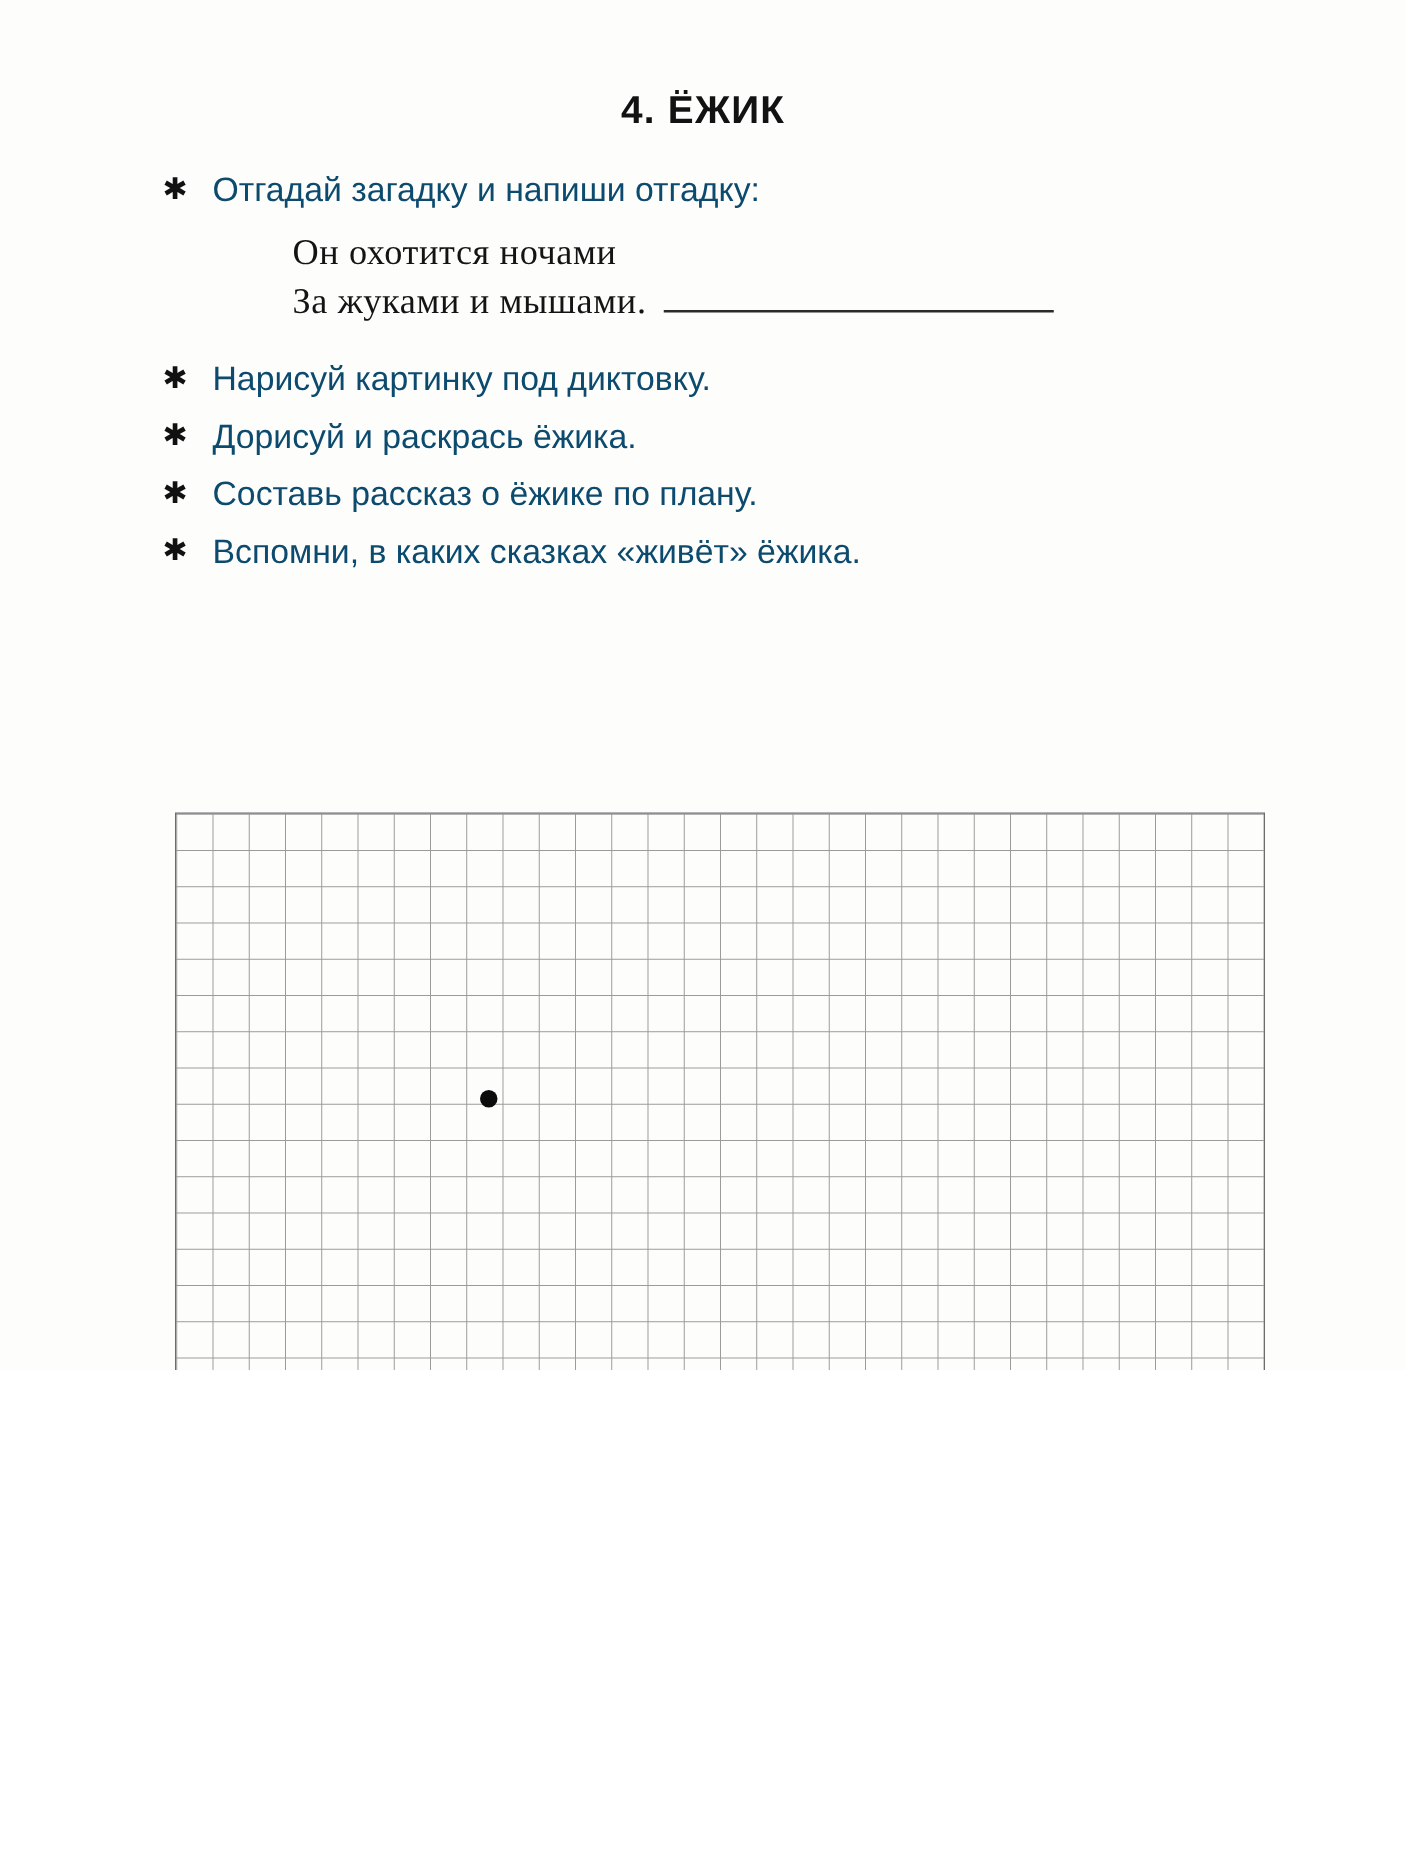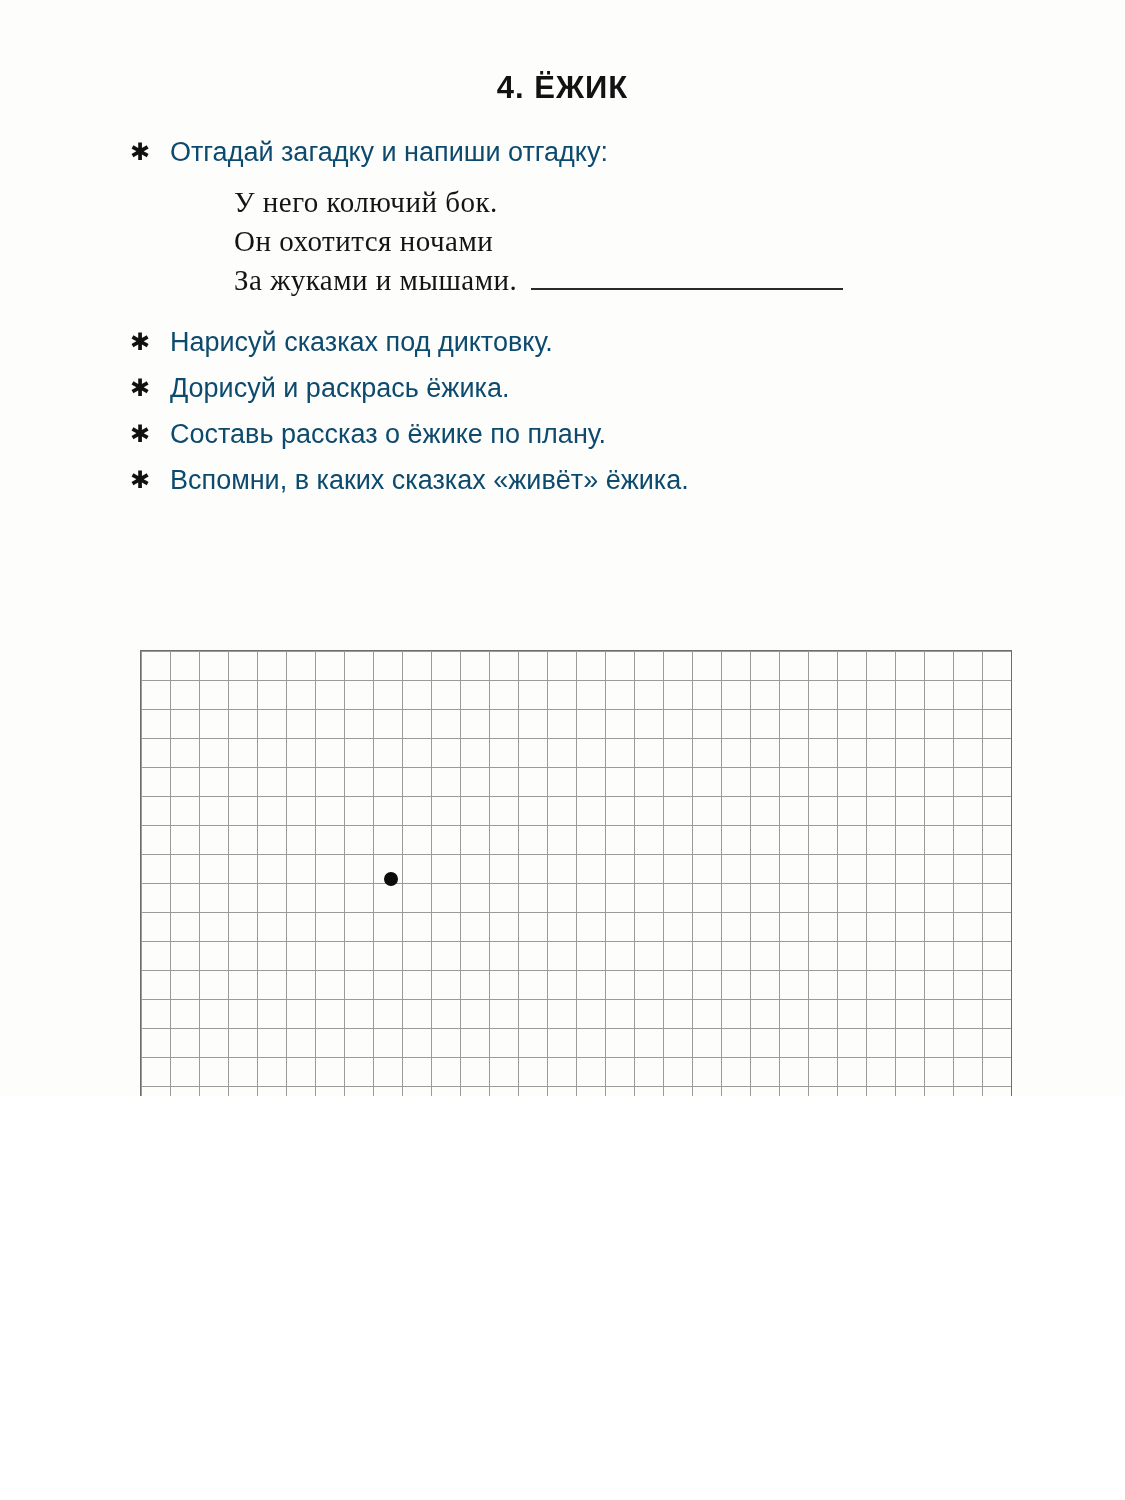--- a/index.html
+++ b/index.html
@@ -125,31 +125,30 @@
   <div class="title">4. ЁЖИК</div>
 
   <div class="tasks">
 
     <div class="task-row">
       <span class="bullet">✱</span>
       <span class="task-text">Отгадай загадку и напиши отгадку:</span>
     </div>
 
     <div class="riddle">
-      <div class="riddle-line">У него колючий бок.</div>
       <div class="riddle-line">Он охотится ночами</div>
       <div class="riddle-line">
         <span>За жуками и мышами.</span><span class="answer-blank"></span>
       </div>
     </div>
 
     <div class="items">
       <div class="task-row">
         <span class="bullet">✱</span>
-        <span class="task-text">Нарисуй сказках под диктовку.</span>
+        <span class="task-text">Нарисуй картинку под диктовку.</span>
       </div>
       <div class="task-row">
         <span class="bullet">✱</span>
         <span class="task-text">Дорисуй и раскрась ёжика.</span>
       </div>
       <div class="task-row">
         <span class="bullet">✱</span>
         <span class="task-text">Составь рассказ о ёжике по плану.</span>
       </div>
       <div class="task-row">

